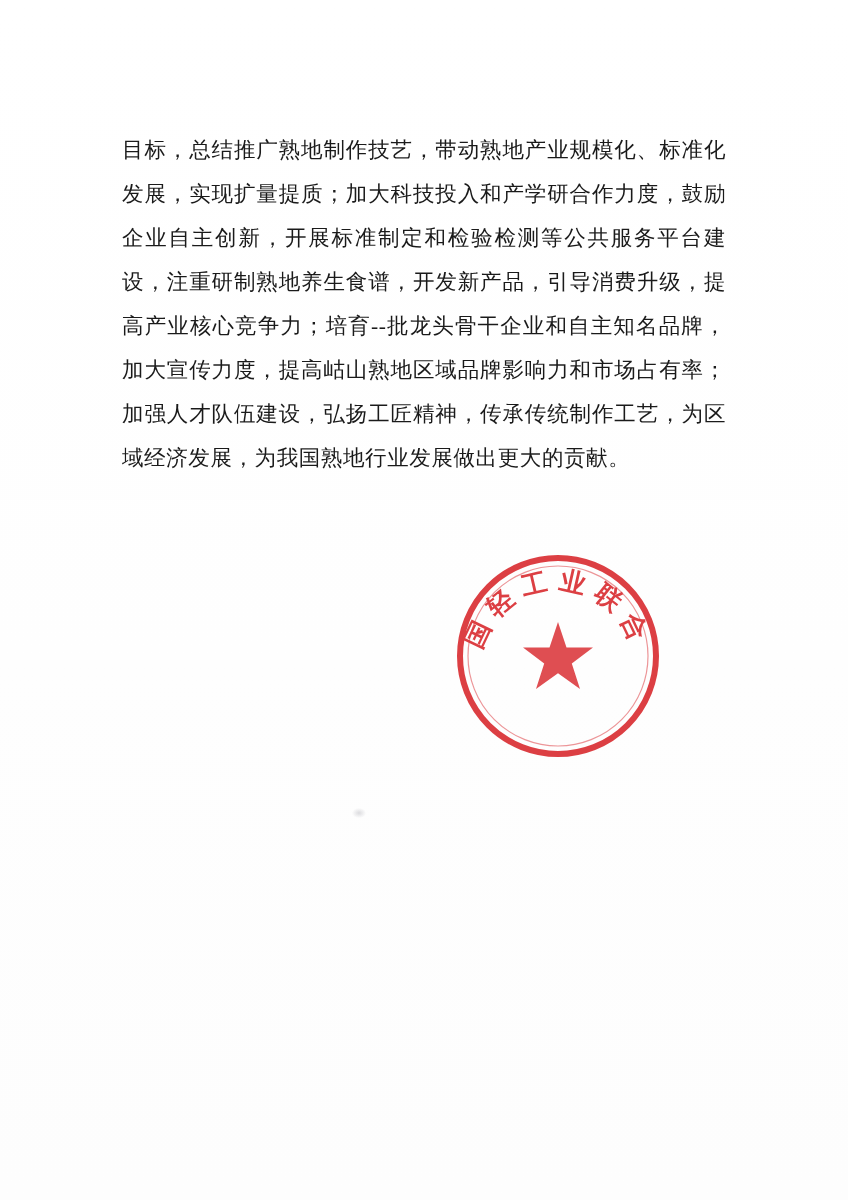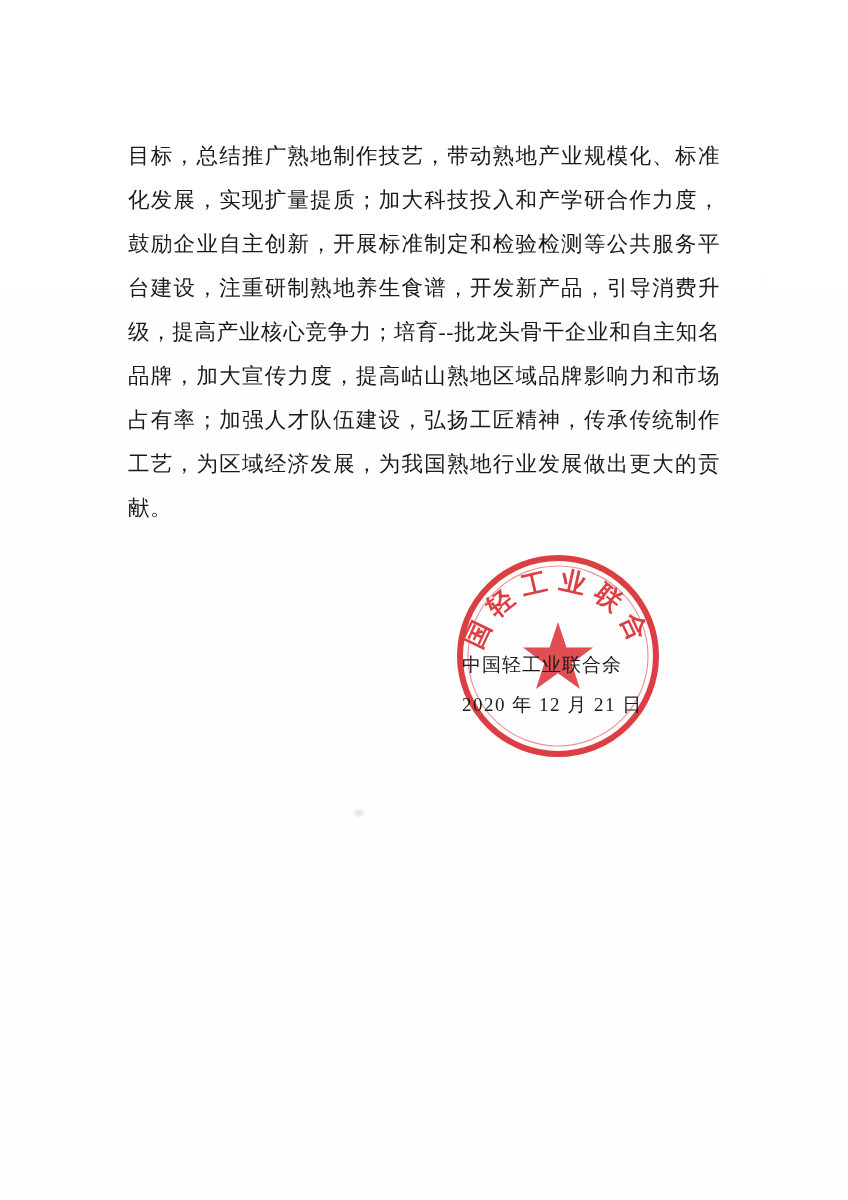--- a/index.html
+++ b/index.html
@@ -30,21 +30,21 @@
   }
 
   .para {
     font-size: 21.5px;
     line-height: 44px;
     letter-spacing: 0.6px;
     color: #1a1a1a;
     text-align: justify;
     text-justify: inter-character;
     font-family: "Liberation Serif", "DejaVu Serif", serif;
-    margin: 16px;
+    margin: 10px;
     white-space: pre-wrap;
   }
 
   .signature-block {
     position: absolute;
     left: 462px;
     top: 645px;
     width: 300px;
     color: #1a1a1a;
     font-size: 19px;
@@ -104,20 +104,16 @@
       <circle cx="106" cy="106" r="98" fill="none" stroke="#d8252a" stroke-width="6"></circle>
       <circle cx="106" cy="106" r="90" fill="none" stroke="#d8252a" stroke-width="1.2" opacity="0.55"></circle>
       <polygon points="106,72 114.5,97.5 141,97.5 119.8,113.5 128,139 106,123.3 84,139 92.2,113.5 71,97.5 97.5,97.5" fill="#d8252a" opacity="0.92"></polygon>
       <path id="sealArcTop" d="M 28 118 A 78 78 0 0 1 184 118" fill="none" stroke="none"></path>
       <text class="seal-char">
         <textPath href="#sealArcTop" startOffset="50%" text-anchor="middle" letter-spacing="9">中国轻工业联合会</textPath>
       </text>
     </svg>
   </div>
 
-  <div class="signature-block">
-    <div class="sig-line">中国轻工业联合余</div>
-    <div class="sig-date">2020 年 12 月 21 日</div>
-  </div>
 
   <div class="faint-mark"></div>
 
 </div>
 
 </body></html>

